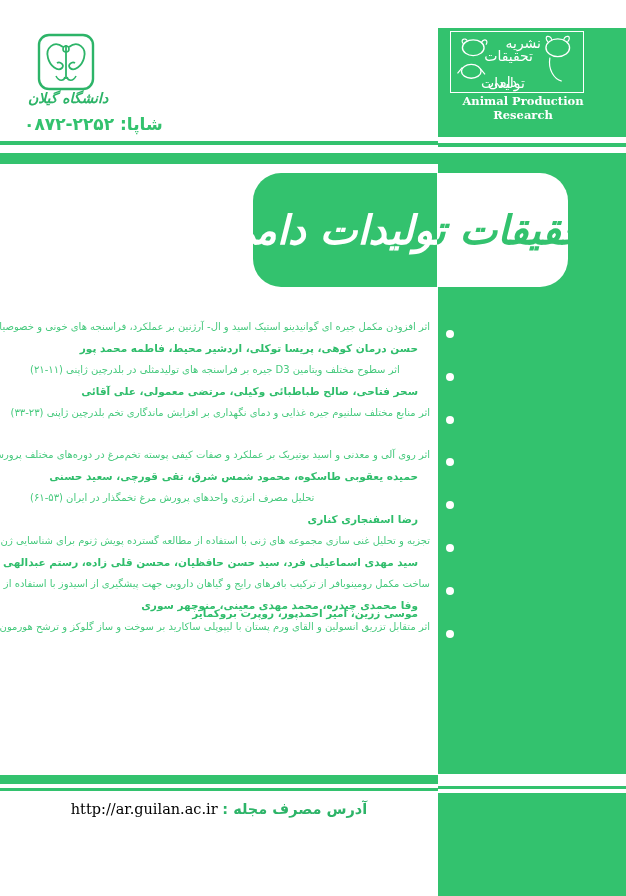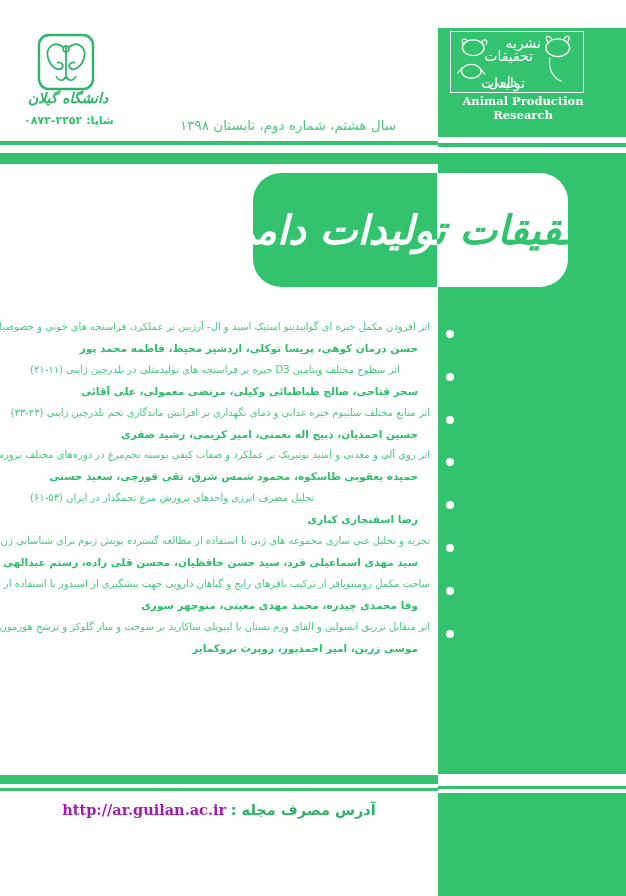--- a/index.html
+++ b/index.html
@@ -22,21 +22,21 @@
   .rule-thick-bottom{top:775px;height:9px;}
   .rule-thin-bottom{top:788px;height:3px;}
   
   .uni-logo{position:absolute;left:36px;top:32px;width:60px;height:60px;}
   .uni-name{
     position:absolute;left:18px;top:90px;width:100px;text-align:center;
     color:#2db468;font-size:14px;font-style:italic;font-weight:bold;
   }
   .issn{
     position:absolute;left:24px;top:114px;width:140px;
-    color:#33c26e;font-size:11px;font-weight:bold;direction:rtl;text-align:left;
+    color:#33c26e;font-size:17px;font-weight:bold;direction:rtl;text-align:left;
   }
   .issue-line{
     position:absolute;left:180px;top:117px;width:252px;
     color:#4cc87e;font-size:13.5px;direction:rtl;text-align:left;
   }
   
   .apr-box{position:absolute;left:450px;top:31px;width:132px;height:60px;border:1.5px solid #ffffff;}
   .apr-word{position:absolute;color:#ffffff;font-size:14px;font-weight:normal;white-space:nowrap;}
   .apr-w0{right:42px;top:3px;}
   .apr-w1{right:50px;top:16px;}
@@ -68,21 +68,21 @@
   }
   .bullet{
     position:absolute;left:446px;width:8px;height:8px;border-radius:50%;background:#ffffff;
   }
   
   .site-line{
     position:absolute;left:0;top:801px;width:438px;text-align:center;
     font-size:14.5px;direction:rtl;
   }
   .site-label{color:#2db468;font-weight:bold;}
-  .site-url{color:#a21caf;font-weight:bold;font-family:"DejaVu Serif",serif;direction:ltr;unicode-bidi:embed;}
+  .site-url{color:#000000;font-weight:normal;font-family:"DejaVu Serif",serif;direction:ltr;unicode-bidi:embed;}
 </style>
 </head>
 <body>
 
 <div class="page">
 
   <div class="green-block"></div>
   <div class="block-white-band bw1"></div>
   <div class="block-white-band bw2"></div>
   <div class="block-white-band bw3"></div>
@@ -99,21 +99,20 @@
     <circle cx="30" cy="17" r="3" fill="none" stroke="#2db468" stroke-width="1.6"></circle>
     <path d="M27,15 C18,8 9,16 12,26 C14,34 22,40 26,36 C29,33 24,29 21,31" fill="none" stroke="#2db468" stroke-width="1.8"></path>
     <path d="M33,15 C42,8 51,16 48,26 C46,34 38,40 34,36 C31,33 36,29 39,31" fill="none" stroke="#2db468" stroke-width="1.8"></path>
     <path d="M20,44 C23,50 28,49 29,45" fill="none" stroke="#2db468" stroke-width="1.6"></path>
     <path d="M40,44 C37,50 32,49 31,45" fill="none" stroke="#2db468" stroke-width="1.6"></path>
   </svg>
   <div class="uni-name">دانشگاه گیلان</div>
 
   <div class="issn">شاپا: ۲۲۵۲-۰۸۷۲</div>
 
-  <div class="issue-line">سال هشتم، شماره دوم، تابستان ۱۳۹۸</div>
 
   <div class="apr-box">
     <svg viewBox="0 0 130 58" style="position:absolute;left:0;top:0;width:129px;height:57px;">
       <ellipse cx="22" cy="16" rx="11" ry="8" fill="none" stroke="#ffffff" stroke-width="1.4"></ellipse>
       <path d="M12,12 C8,8 14,5 16,9" fill="none" stroke="#ffffff" stroke-width="1.2"></path>
       <path d="M30,11 C33,6 38,8 35,13" fill="none" stroke="#ffffff" stroke-width="1.2"></path>
       <ellipse cx="20" cy="40" rx="10" ry="7" fill="none" stroke="#ffffff" stroke-width="1.4"></ellipse>
       <path d="M11,36 L6,42 M29,37 L34,43" fill="none" stroke="#ffffff" stroke-width="1.2"></path>
       <ellipse cx="108" cy="16" rx="12" ry="9" fill="none" stroke="#ffffff" stroke-width="1.4"></ellipse>
       <path d="M98,10 C93,4 100,2 102,8 M118,10 C123,4 116,2 114,8" fill="none" stroke="#ffffff" stroke-width="1.2"></path>
@@ -138,40 +137,39 @@
   <span class="bullet" style="top:330px"></span>
   <div class="entry-title" style="top:320px">اثر افزودن مکمل جیره ای گوانیدینو استیک اسید و ال- آرژنین بر عملکرد، فراسنجه های خونی و خصوصیات لاشه بلدرچین ژاپنی (۱-۱۰)</div>
   <div class="entry-authors" style="top:341px">حسن درمان کوهی، پریسا توکلی، اردشیر محیط، فاطمه محمد پور</div>
 
   <span class="bullet" style="top:373px"></span>
   <div class="entry-title" style="top:363px">اثر سطوح مختلف ویتامین D3 جیره بر فراسنجه های تولیدمثلی در بلدرچین ژاپنی (۱۱-۲۱)</div>
   <div class="entry-authors" style="top:384px">سحر فتاحی، صالح طباطبائی وکیلی، مرتضی معمولی، علی آقائی</div>
 
   <span class="bullet" style="top:416px"></span>
   <div class="entry-title" style="top:406px">اثر منابع مختلف سلنیوم جیره غذایی و دمای نگهداری بر افزایش ماندگاری تخم بلدرچین ژاپنی (۲۳-۳۳)</div>
-  <div class="entry-authors" style="top:427px">حسین احمدیان، ذبیح اله نعمتی، امیر کریمی، رشید صفری</div>
 
   <span class="bullet" style="top:458px"></span>
   <div class="entry-title" style="top:448px">اثر روی آلی و معدنی و اسید بوتیریک بر عملکرد و صفات کیفی پوسته تخم‌مرغ در دوره‌های مختلف پرورش (۳۵-۵۱)</div>
   <div class="entry-authors" style="top:469px">حمیده یعقوبی طاسکوه، محمود شمس شرق، تقی قورچی، سعید حسنی</div>
 
   <span class="bullet" style="top:501px"></span>
   <div class="entry-title" style="top:491px">تحلیل مصرف انرژی واحدهای پرورش مرغ تخمگذار در ایران (۵۳-۶۱)</div>
   <div class="entry-authors" style="top:512px">رضا اسفنجاری کناری</div>
 
   <span class="bullet" style="top:544px"></span>
   <div class="entry-title" style="top:534px">تجزیه و تحلیل غنی سازی مجموعه های ژنی با استفاده از مطالعه گسترده پویش ژنوم برای شناسایی ژن ها و مسیرهای زیستی مرتبط با دوقلوزایی در گوسفند بلوچی (۶۳-۸۰)</div>
   <div class="entry-authors" style="top:555px">سید مهدی اسماعیلی فرد، سید حسن حافظیان، محسن قلی زاده، رستم عبدالهی آرپناهی</div>
 
   <span class="bullet" style="top:587px"></span>
   <div class="entry-title" style="top:577px">ساخت مکمل رومینوبافر از ترکیب بافرهای رایج و گیاهان دارویی جهت پیشگیری از اسیدوز با استفاده از جیره پر کنسانتره در شرایط برون تنی (۸۱-۹۱)</div>
   <div class="entry-authors" style="top:598px">وفا محمدی چیدره، محمد مهدی معینی، منوچهر سوری</div>
 
   <span class="bullet" style="top:630px"></span>
   <div class="entry-title" style="top:620px">اثر متقابل تزریق انسولین و القای ورم پستان با لیپوپلی ساکارید بر سوخت و ساز گلوکز و ترشح هورمون گلوکاگون در گاوهای شیری (۹۳-۱۰۲)</div>
-  <div class="entry-authors" style="top:641px">موسی زرین، امیر احمدپور، روپرت بروکمایر</div>
+  <div class="entry-authors" style="top:606px">موسی زرین، امیر احمدپور، روپرت بروکمایر</div>
 
   <div class="site-line">
     <span class="site-label">آدرس مصرف مجله :</span>
     <span class="site-url">http://ar.guilan.ac.ir</span>
   </div>
 
 </div>
 
 </body></html>

